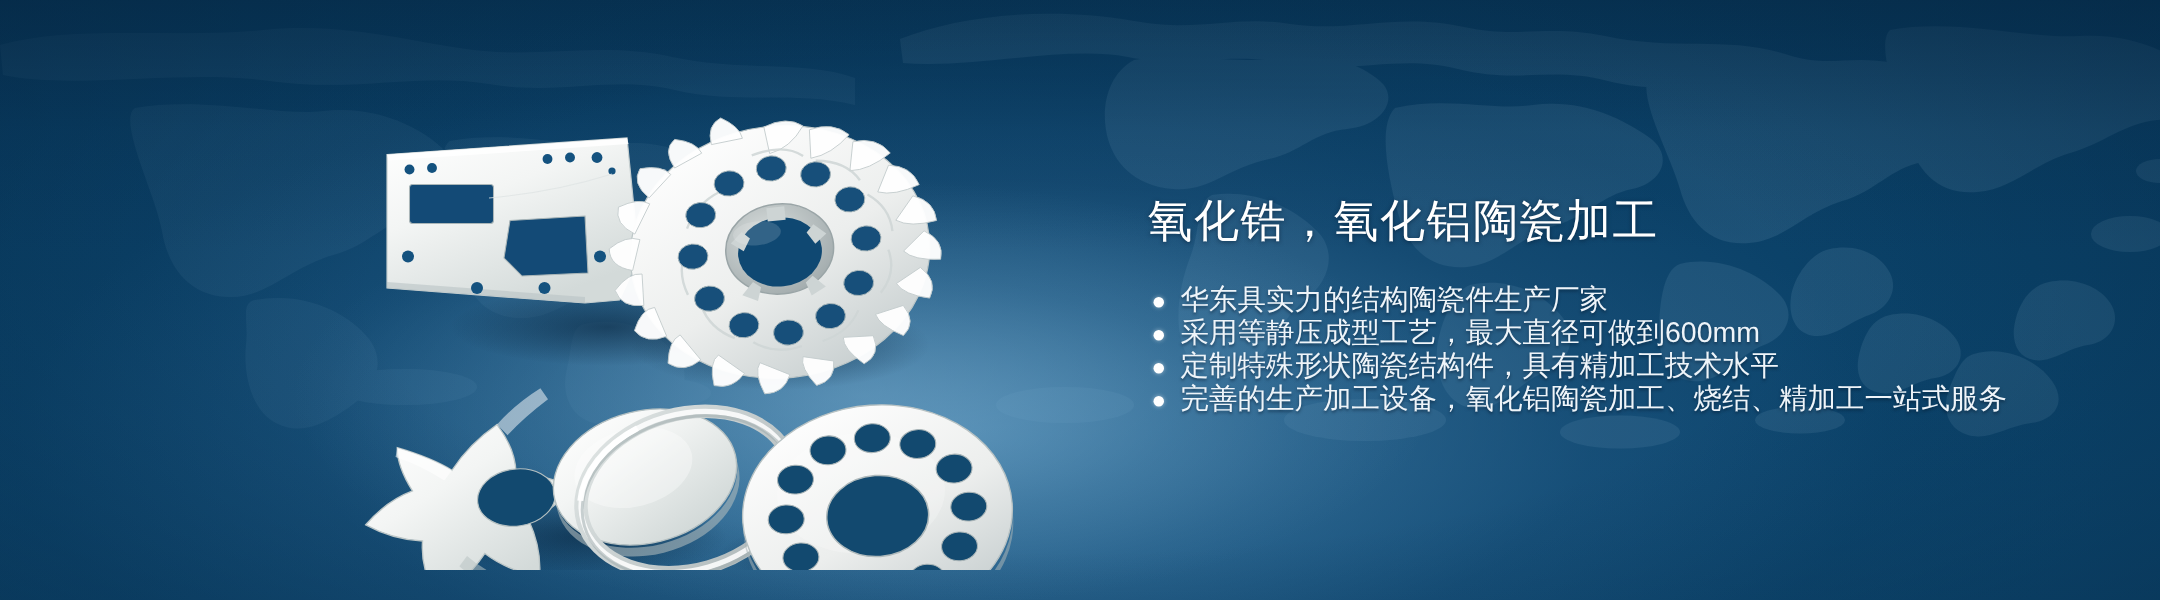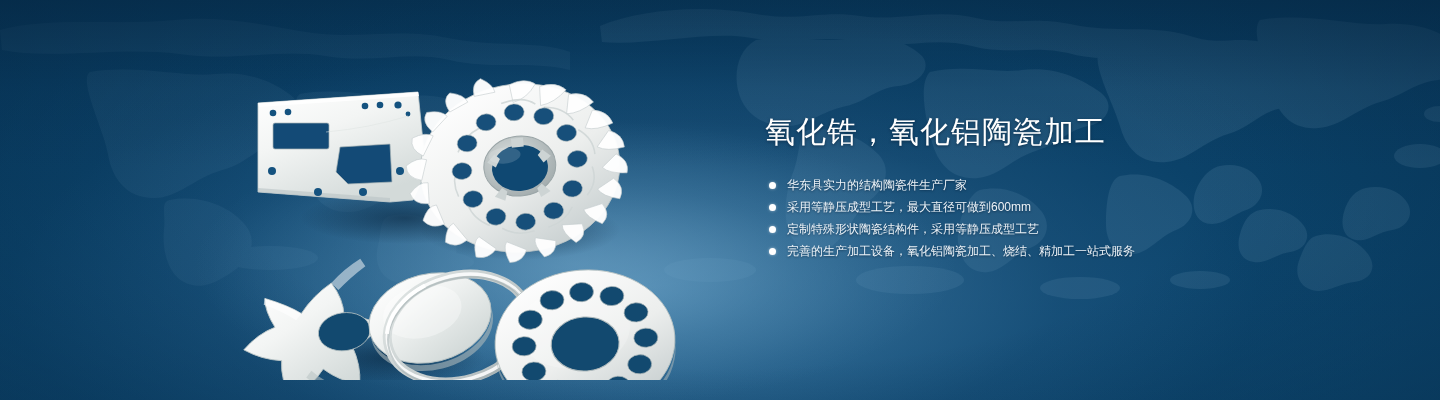--- a/index.html
+++ b/index.html
@@ -30,31 +30,31 @@
   .worldmap{position:absolute;top:-20px;right:-40px;width:920px;height:330px;
     opacity:0.11;mix-blend-mode:screen;}
   .worldmap2{position:absolute;top:-10px;left:-30px;width:620px;height:300px;
     opacity:0.07;mix-blend-mode:screen;}
 
   
   .parts{position:absolute;left:230px;top:40px;width:500px;height:340px;}
   .parts svg{display:block;}
 
   
-  .copy{position:absolute;left:765px;top:112px;width:600px;}
+  .copy{position:absolute;left:765px;top:128px;width:600px;}
   .headline{
     color:#ffffff;font-size:30px;line-height:40px;letter-spacing:1px;
     font-weight:400;margin:0 0 22px 0;white-space:nowrap;
     text-shadow:0 1px 3px rgba(0,20,40,0.55);
   }
   .bullets{list-style:none;margin:0;padding:0;}
   .bullets li{
     display:flex;align-items:center;
     height:22px;margin:0 0 0 0;padding:0;
-    color:#eef4f9;font-size:12px;line-height:22px;white-space:nowrap;
+    color:#eef4f9;font-size:19px;line-height:22px;white-space:nowrap;
     text-shadow:0 1px 2px rgba(0,20,40,0.5);
   }
   .bullets li + li{margin-top:0px;}
   .dot{
     width:7px;height:7px;border-radius:50%;background:#ffffff;
     flex:0 0 auto;margin:0 11px 0 4px;
     box-shadow:0 0 3px rgba(255,255,255,0.5);
   }
   .btxt{display:inline-block;}
 </style>
@@ -279,21 +279,21 @@
       <li>
         <span class="dot"></span>
         <span class="btxt">华东具实力的结构陶瓷件生产厂家</span>
       </li>
       <li>
         <span class="dot"></span>
         <span class="btxt">采用等静压成型工艺，最大直径可做到600mm</span>
       </li>
       <li>
         <span class="dot"></span>
-        <span class="btxt">定制特殊形状陶瓷结构件，采用等静压成型工艺</span>
+        <span class="btxt">定制特殊形状陶瓷结构件，具有精加工技术水平</span>
       </li>
       <li>
         <span class="dot"></span>
         <span class="btxt">完善的生产加工设备，氧化铝陶瓷加工、烧结、精加工一站式服务</span>
       </li>
     </ul>
   </div>
 
 </div>
 

